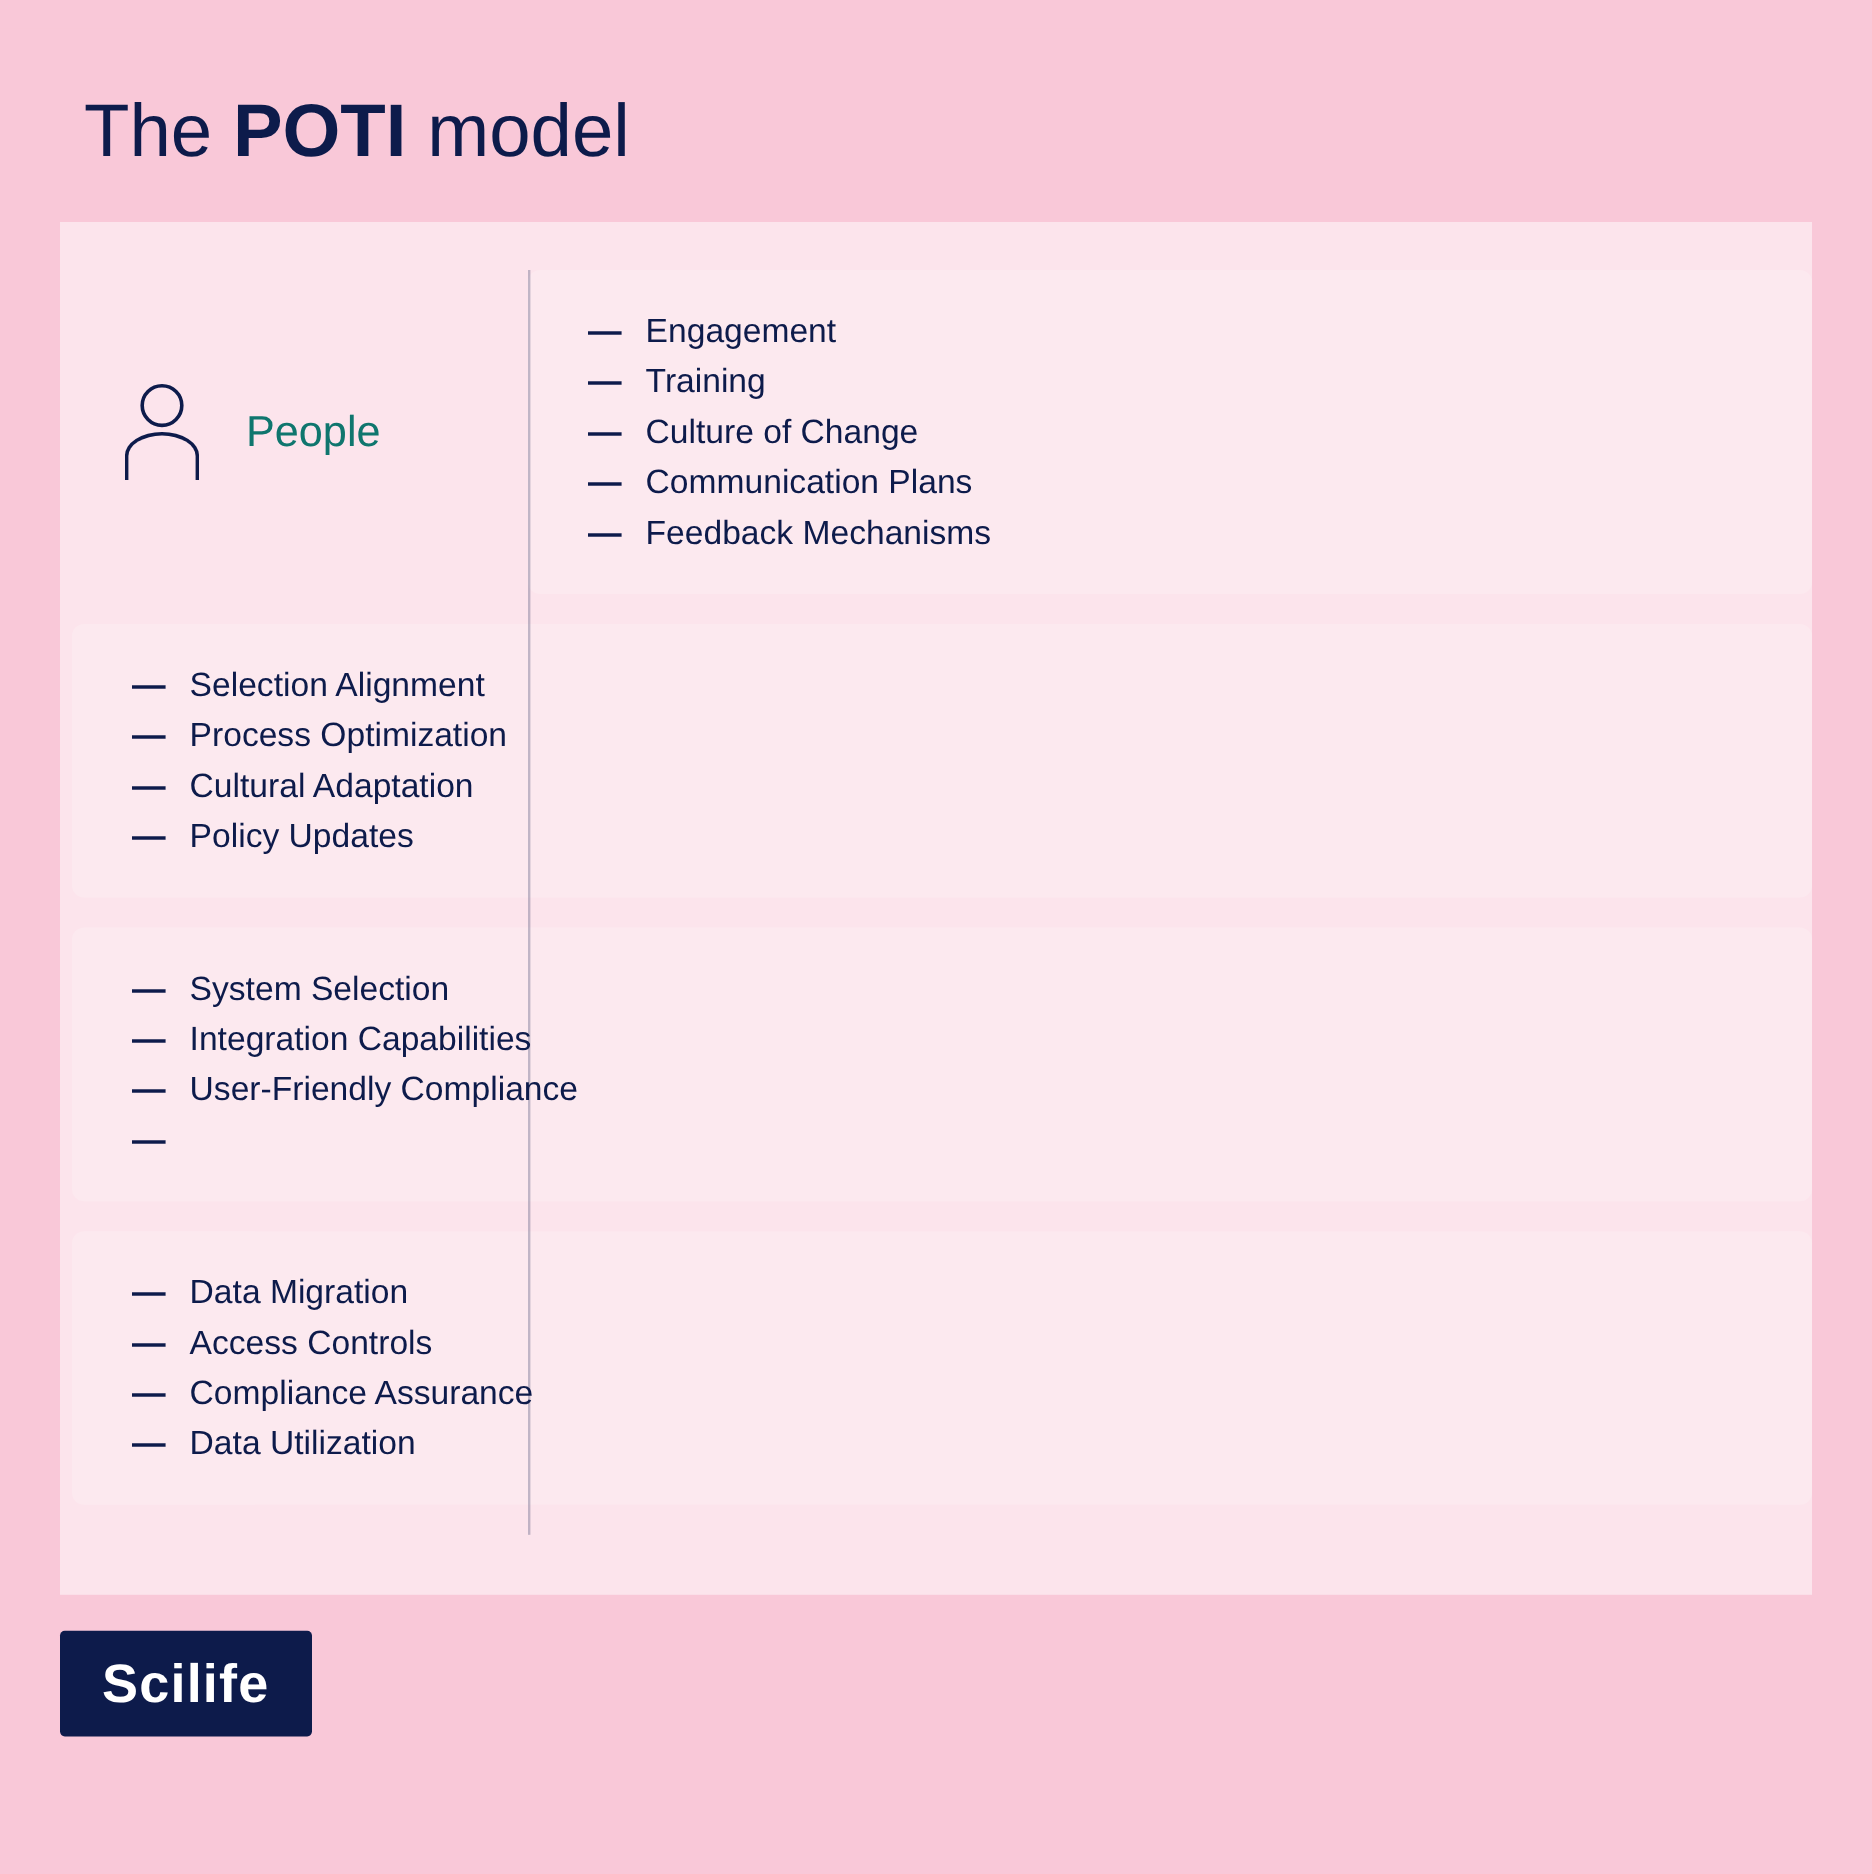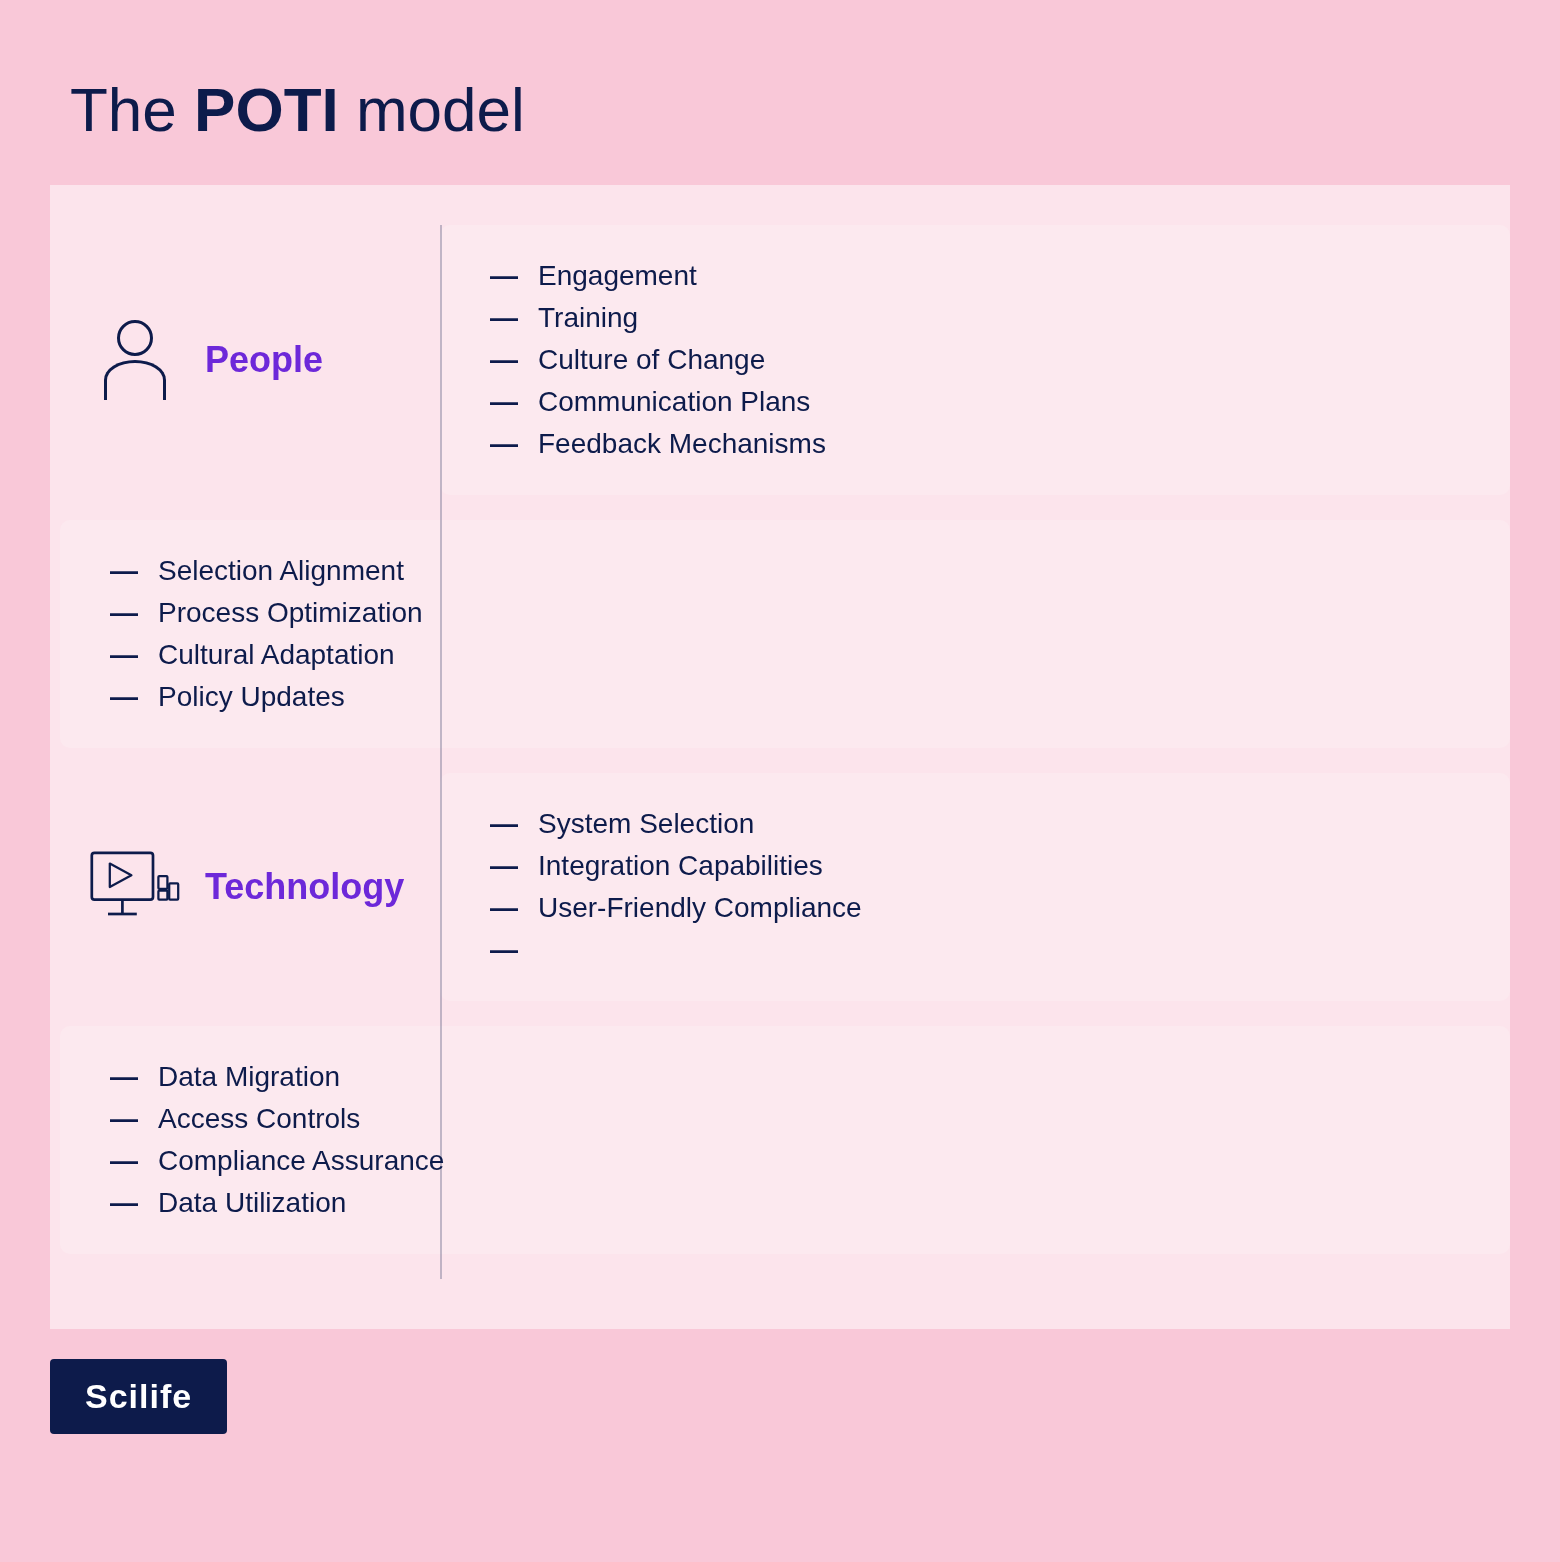--- a/index.html
+++ b/index.html
@@ -62,22 +62,22 @@
       border-radius: 10px;
       padding: 35px 50px;
       margin-left: 10px;
       display: flex;
       flex-direction: column;
       justify-content: center;
     }
 
     .category-label {
       font-size: 36px;
-      font-weight: 700;
-      color: #6d28d9;
+      font-weight: 400;
+      color: #0f766e;
       white-space: nowrap;
     }
 
     .bullet-list {
       list-style: none;
       display: flex;
       flex-direction: column;
       gap: 10px;
     }
 
@@ -154,21 +154,21 @@
 
     .scilife-badge {
       background-color: #0d1b4b;
       color: white;
       padding: 18px 35px;
       display: inline-block;
       border-radius: 4px;
     }
 
     .scilife-text {
-      font-size: 34px;
+      font-size: 45px;
       font-weight: 700;
       color: white;
       letter-spacing: 1px;
     }
 
     .vertical-divider {
       position: absolute;
       left: 390px;
       top: 40px;
       bottom: 50px;
@@ -242,38 +242,20 @@
           </li>
         <li>
             <span class="bullet-dash">—</span>
             <span>Policy Updates</span>
           </li>
       </ul>
     </div>
   </div>
 
   <div class="poti-row">
-    <div class="left-panel">
-      <div class="icon-container tech-icon">
-        <svg viewBox="0 0 100 80" fill="none" xmlns="http://www.w3.org/2000/svg">
-
-          <rect x="2" y="2" width="68" height="52" rx="3" stroke="#0d1b4b" stroke-width="3" fill="none"></rect>
-
-          <polygon points="22,14 22,40 46,27" stroke="#0d1b4b" stroke-width="2.5" fill="none" stroke-linejoin="round"></polygon>
-
-          <rect x="76" y="44" width="10" height="10" rx="1" stroke="#0d1b4b" stroke-width="2.5" fill="none"></rect>
-          <rect x="76" y="28" width="10" height="14" rx="1" stroke="#0d1b4b" stroke-width="2.5" fill="none"></rect>
-          <rect x="88" y="36" width="10" height="18" rx="1" stroke="#0d1b4b" stroke-width="2.5" fill="none"></rect>
-
-          <line x1="36" y1="54" x2="36" y2="70" stroke="#0d1b4b" stroke-width="3"></line>
-          <line x1="20" y1="70" x2="52" y2="70" stroke="#0d1b4b" stroke-width="3"></line>
-        </svg>
-      </div>
-      <span class="category-label">Technology</span>
-    </div>
     <div class="right-panel">
       <ul class="bullet-list">
         <li>
             <span class="bullet-dash">—</span>
             <span>System Selection</span>
           </li>
         <li>
             <span class="bullet-dash">—</span>
             <span>Integration Capabilities</span>
           </li>

